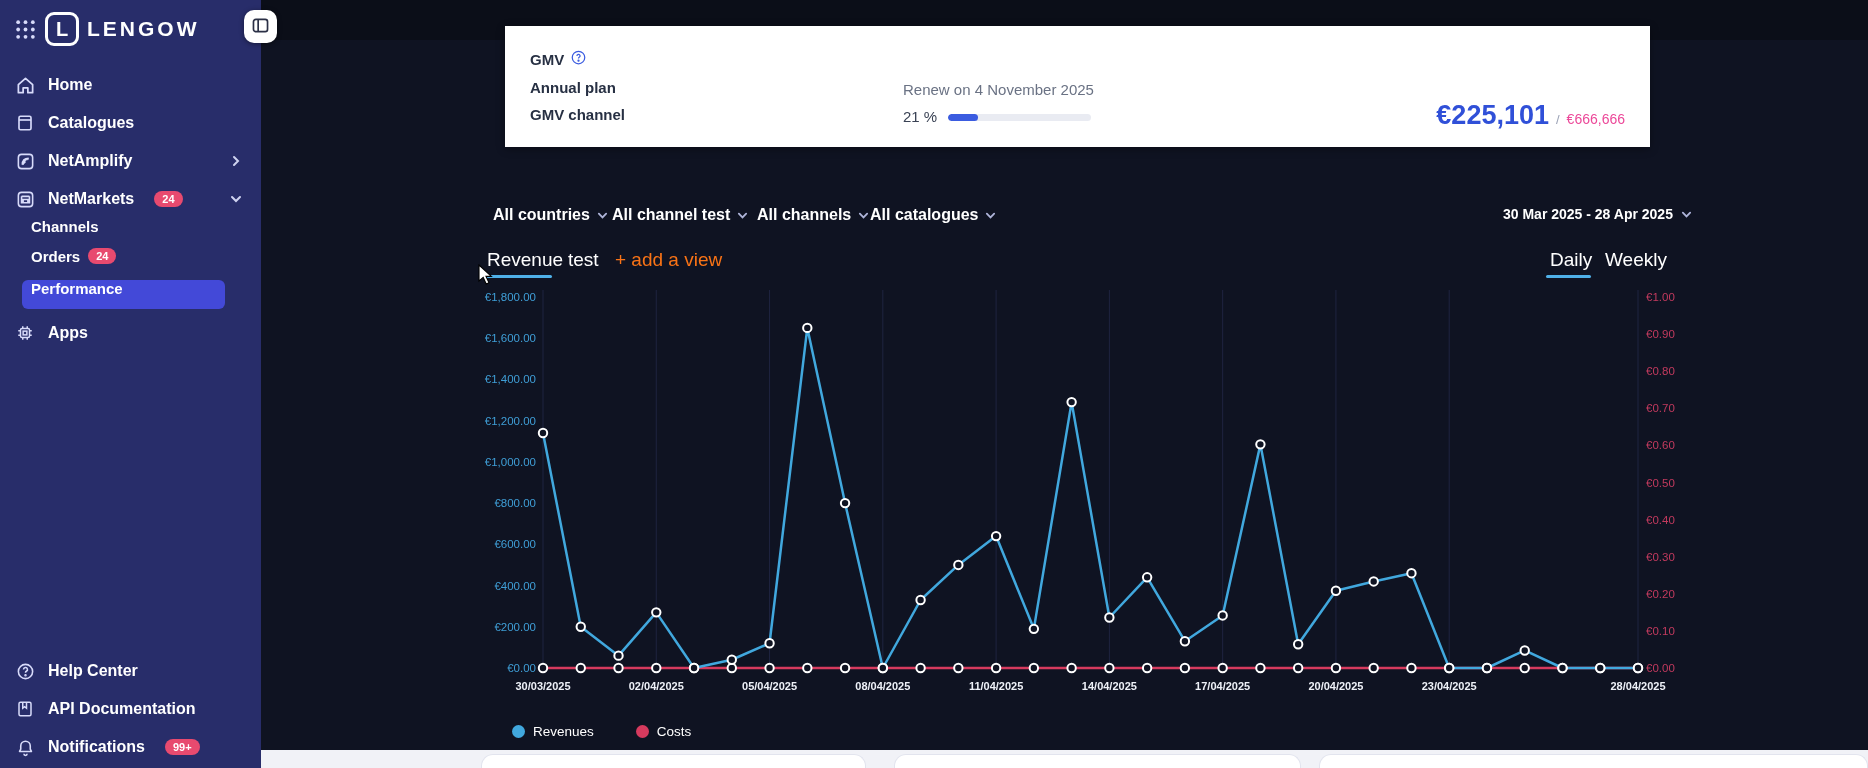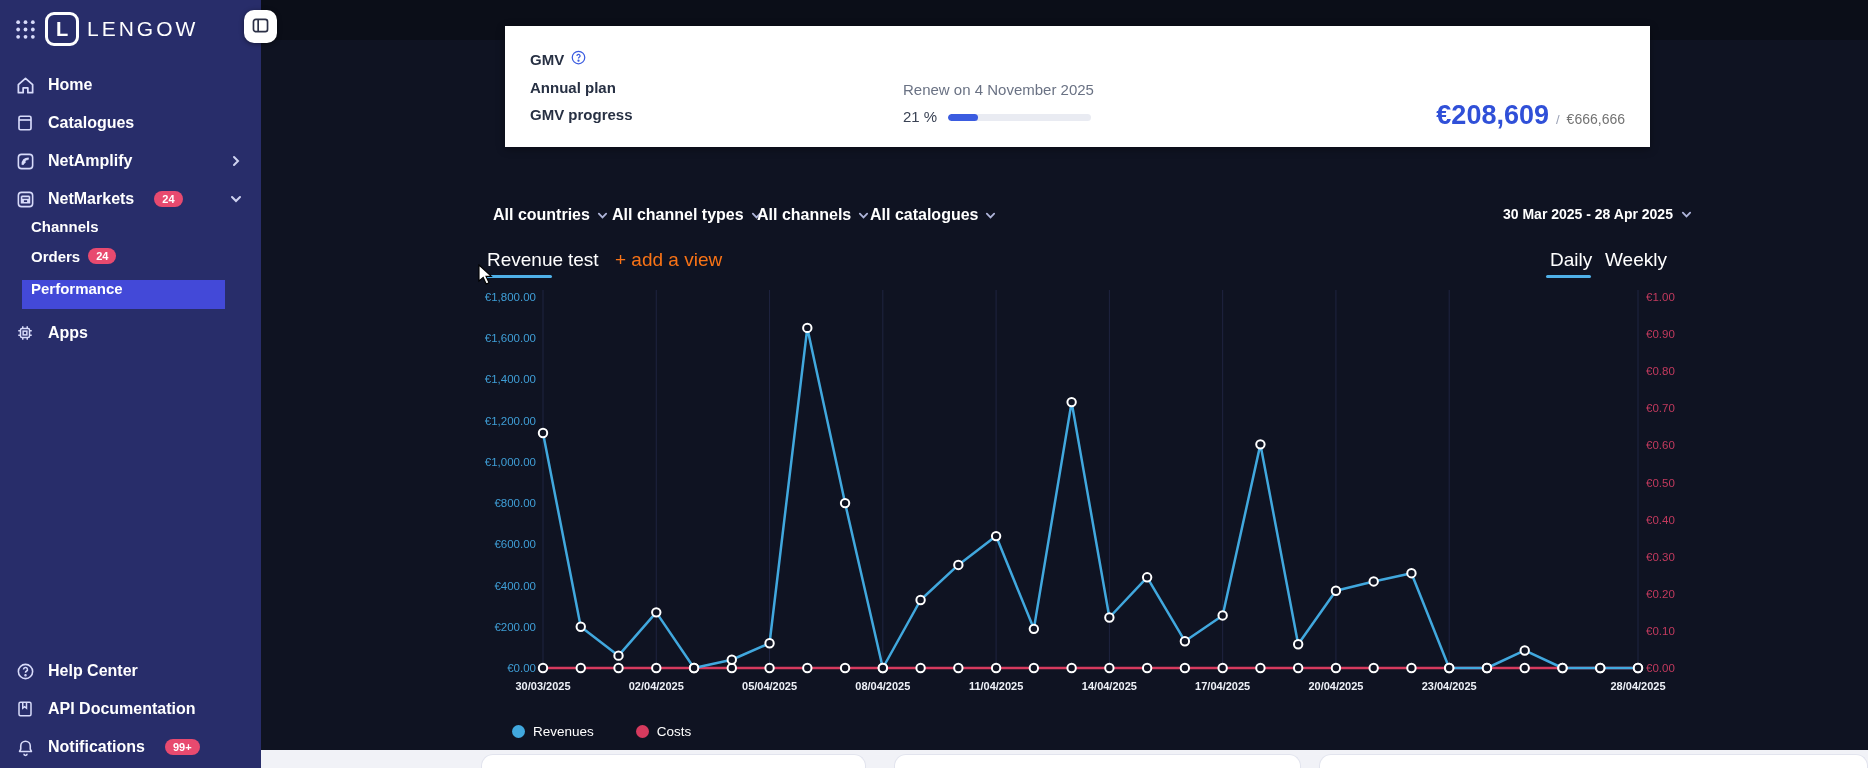--- a/index.html
+++ b/index.html
@@ -7,52 +7,52 @@
   .stage { position:relative; width:1868px; height:768px; overflow:hidden;
            background:#0f1322; font-family:"Liberation Sans", sans-serif; }
   .top-band { position:absolute; left:0; top:0; width:100%; height:40px; background:#0b0e18; }
 
   
   .sidebar { position:absolute; left:0; top:0; width:261px; height:768px; background:#282d6a; z-index:5; }
   .sb-top { display:flex; align-items:center; gap:9px; padding:12px 0 10px 14px; }
   .logo-mark { width:34px; height:34px; border:3px solid #fff; border-radius:9px;
                display:flex; align-items:center; justify-content:center;
                color:#fff; font-weight:bold; font-size:20px; }
-  .logo-text { color:#fff; font-weight:normal; font-size:21px; letter-spacing:3px; }
+  .logo-text { color:#fff; font-weight:bold; font-size:21px; letter-spacing:3px; }
   .collapse-btn { position:absolute; left:244px; top:10px; width:33px; height:33px; background:#fff;
                   border:none; border-radius:10px; box-shadow:0 1px 5px rgba(0,0,0,.45);
                   display:flex; align-items:center; justify-content:center; cursor:pointer; z-index:6; }
   .nav { margin-top:10px; }
   .nav-item { display:flex; align-items:center; gap:12px; height:38px; padding:0 14px;
               color:#fff; font-weight:bold; font-size:16px; cursor:pointer; }
   .nav-icon { width:22px; display:flex; justify-content:center; align-items:center; }
   .nav-spacer { margin-left:auto; }
   .badge { background:#e84a6f; color:#fff; font-size:11px; font-weight:bold;
            padding:2px 8px; border-radius:10px; margin-left:8px; }
   .sub-item { display:flex; align-items:flex-start; height:30px; padding-left:31px;
               color:#fff; font-weight:bold; font-size:15px; cursor:pointer; }
-  .sub-item.active { background:#4349d8; border-radius:0; margin:2px 36px 2px 22px;
+  .sub-item.active { background:#4349d8; border-radius:6px; margin:2px 36px 2px 22px;
                      padding-left:9px; height:29px; }
   .sb-footer { position:absolute; left:0; right:0; bottom:2px; }
 
   
   .gmv-card { position:absolute; left:505px; top:26px; width:1145px; height:121px;
               background:#fff; border-radius:0; box-shadow:0 2px 8px rgba(0,0,0,.35); z-index:3; }
   .gmv-title { position:absolute; left:25px; top:24px; font-size:15px; font-weight:bold; color:#273043;
                display:flex; align-items:center; gap:7px; }
   .gmv-row-label { position:absolute; left:25px; font-size:15px; font-weight:bold; color:#273043; }
   .gmv-renew { position:absolute; left:398px; top:55px; font-size:15px; color:#6a7284; }
   .gmv-pct { position:absolute; left:398px; top:82px; font-size:15px; color:#3a4254; }
   .progress-track { position:absolute; left:443px; top:88px; width:143px; height:7px;
                     background:#e9ebf2; border-radius:4px; overflow:hidden; }
   .progress-fill { height:100%; background:#3b5ce0; border-radius:4px; }
   .gmv-values { position:absolute; right:25px; top:74px; display:flex; align-items:baseline; gap:7px; }
   .gmv-current { color:#3050d8; font-size:27px; font-weight:bold; }
   .gmv-sep { color:#9aa1b5; font-size:13px; }
-  .gmv-target { color:#737373; font-size:14px; }
+  .gmv-target { color:#ec4899; font-size:14px; }
 
   
   .filter-btn { position:absolute; top:206px; display:flex; align-items:center; gap:7px;
                 color:#fff; font-weight:bold; font-size:16px; cursor:pointer; z-index:3; }
   .date-range { position:absolute; top:206px; left:1503px; display:flex; align-items:center; gap:8px;
                 color:#fff; font-weight:bold; font-size:14px; cursor:pointer; z-index:3; }
   .tab { position:absolute; top:249px; font-size:19px; color:#fff; cursor:pointer; z-index:3; }
   .tab.dim { color:#f97316; }
   .underline { position:absolute; top:275px; height:3px; background:#4fb0e8; border-radius:2px; z-index:3; }
 
@@ -218,41 +218,41 @@
       <span>GMV</span>
       <span>
         <svg width="15" height="15" viewBox="0 0 24 24" fill="none" stroke="#3b5ce0" stroke-width="2">
             <circle cx="12" cy="12" r="10"></circle>
             <path d="M9.5 9.5 a2.5 2.5 0 1 1 3.6 2.2 c-.8.4-1.1.9-1.1 1.8"></path>
             <circle cx="12" cy="17" r="0.8" fill="#3b5ce0"></circle>
           </svg>
       </span>
     </div>
     <div class="gmv-row-label" style="top:53px;">Annual plan</div>
-    <div class="gmv-row-label" style="top:80px;">GMV progress</div>
+    <div class="gmv-row-label" style="top:80px;">GMV channel</div>
     <div class="gmv-renew">Renew on 4 November 2025</div>
     <div class="gmv-pct">21 %</div>
     <div class="progress-track">
       <div class="progress-fill" id="gmv-fill" style="width: 21%;"></div>
     </div>
     <div class="gmv-values">
-      <span class="gmv-current">€208,609</span>
+      <span class="gmv-current">€225,101</span>
       <span class="gmv-sep">/</span>
       <span class="gmv-target">€666,666</span>
     </div>
   </section>
 
   <div class="filter-btn" style="left:493px;">
     <span>All countries</span>
     <svg width="11" height="11" viewBox="0 0 12 12" fill="none" stroke="#aeb4d9" stroke-width="2" stroke-linecap="round">
         <path d="M2 4 L6 8 L10 4"></path>
       </svg>
   </div>
   <div class="filter-btn" style="left:612px;">
-    <span>All channel types</span>
+    <span>All channel test</span>
     <svg width="11" height="11" viewBox="0 0 12 12" fill="none" stroke="#aeb4d9" stroke-width="2" stroke-linecap="round">
         <path d="M2 4 L6 8 L10 4"></path>
       </svg>
   </div>
   <div class="filter-btn" style="left:757px;">
     <span>All channels</span>
     <svg width="11" height="11" viewBox="0 0 12 12" fill="none" stroke="#aeb4d9" stroke-width="2" stroke-linecap="round">
         <path d="M2 4 L6 8 L10 4"></path>
       </svg>
   </div>

